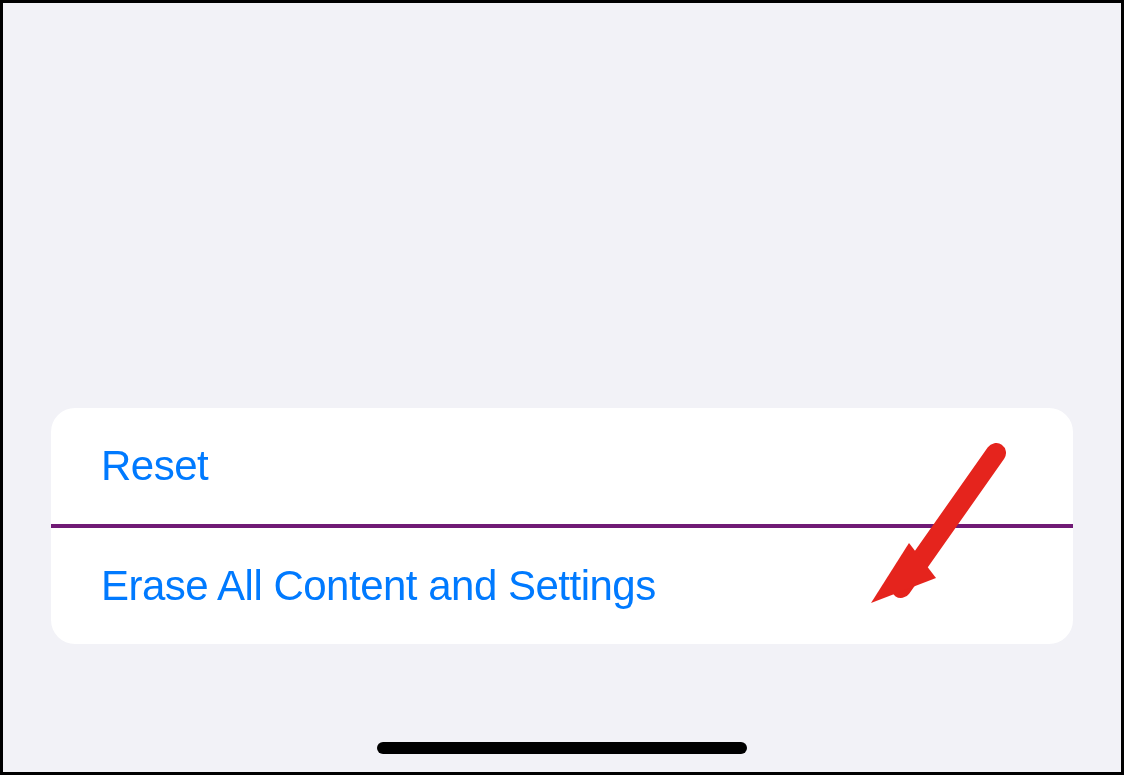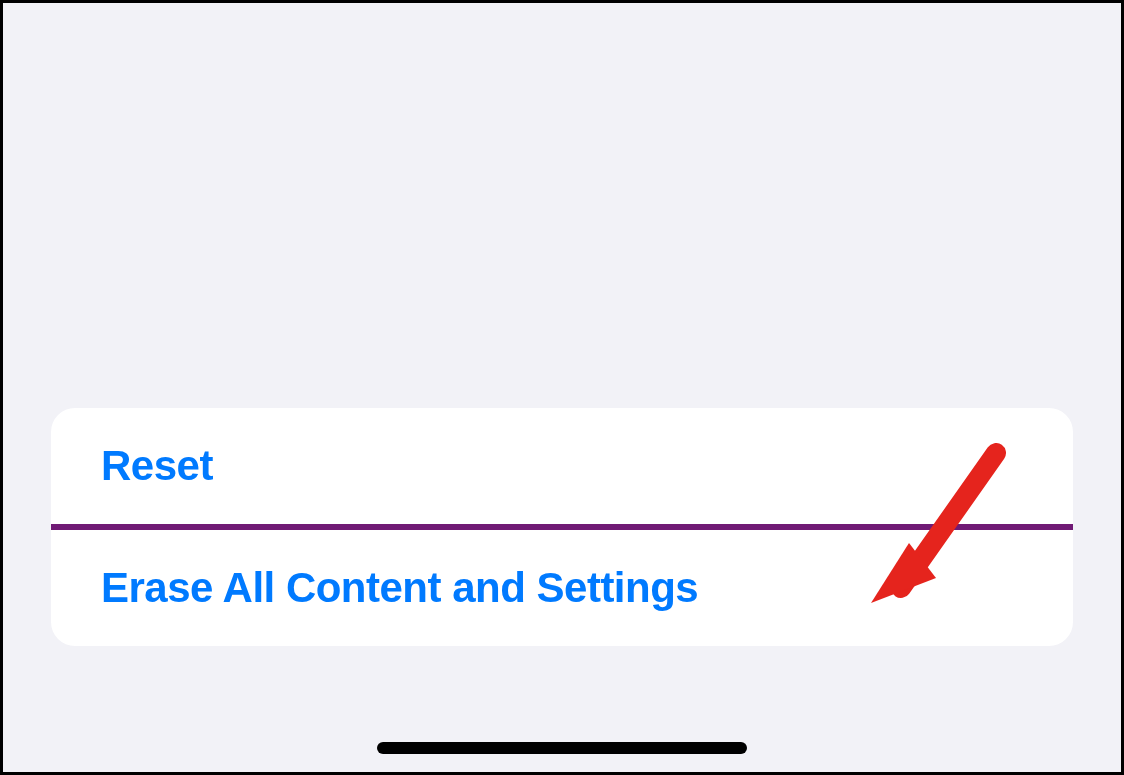--- a/index.html
+++ b/index.html
@@ -28,26 +28,26 @@
     }
     
     .settings-row {
       padding: 34px 50px;
       display: flex;
       align-items: center;
       cursor: pointer;
     }
     
     .settings-row + .settings-row {
-      border-top: 6px solid #701a75;
+      border-top: 4px solid #701a75;
     }
     
     .row-label {
       font-size: 42px;
-      font-weight: 700;
+      font-weight: 400;
       color: #007aff;
       letter-spacing: -0.5px;
     }
     
     .annotation-arrow {
       position: absolute;
       top: 440px;
       right: 100px;
       pointer-events: none;
     }

